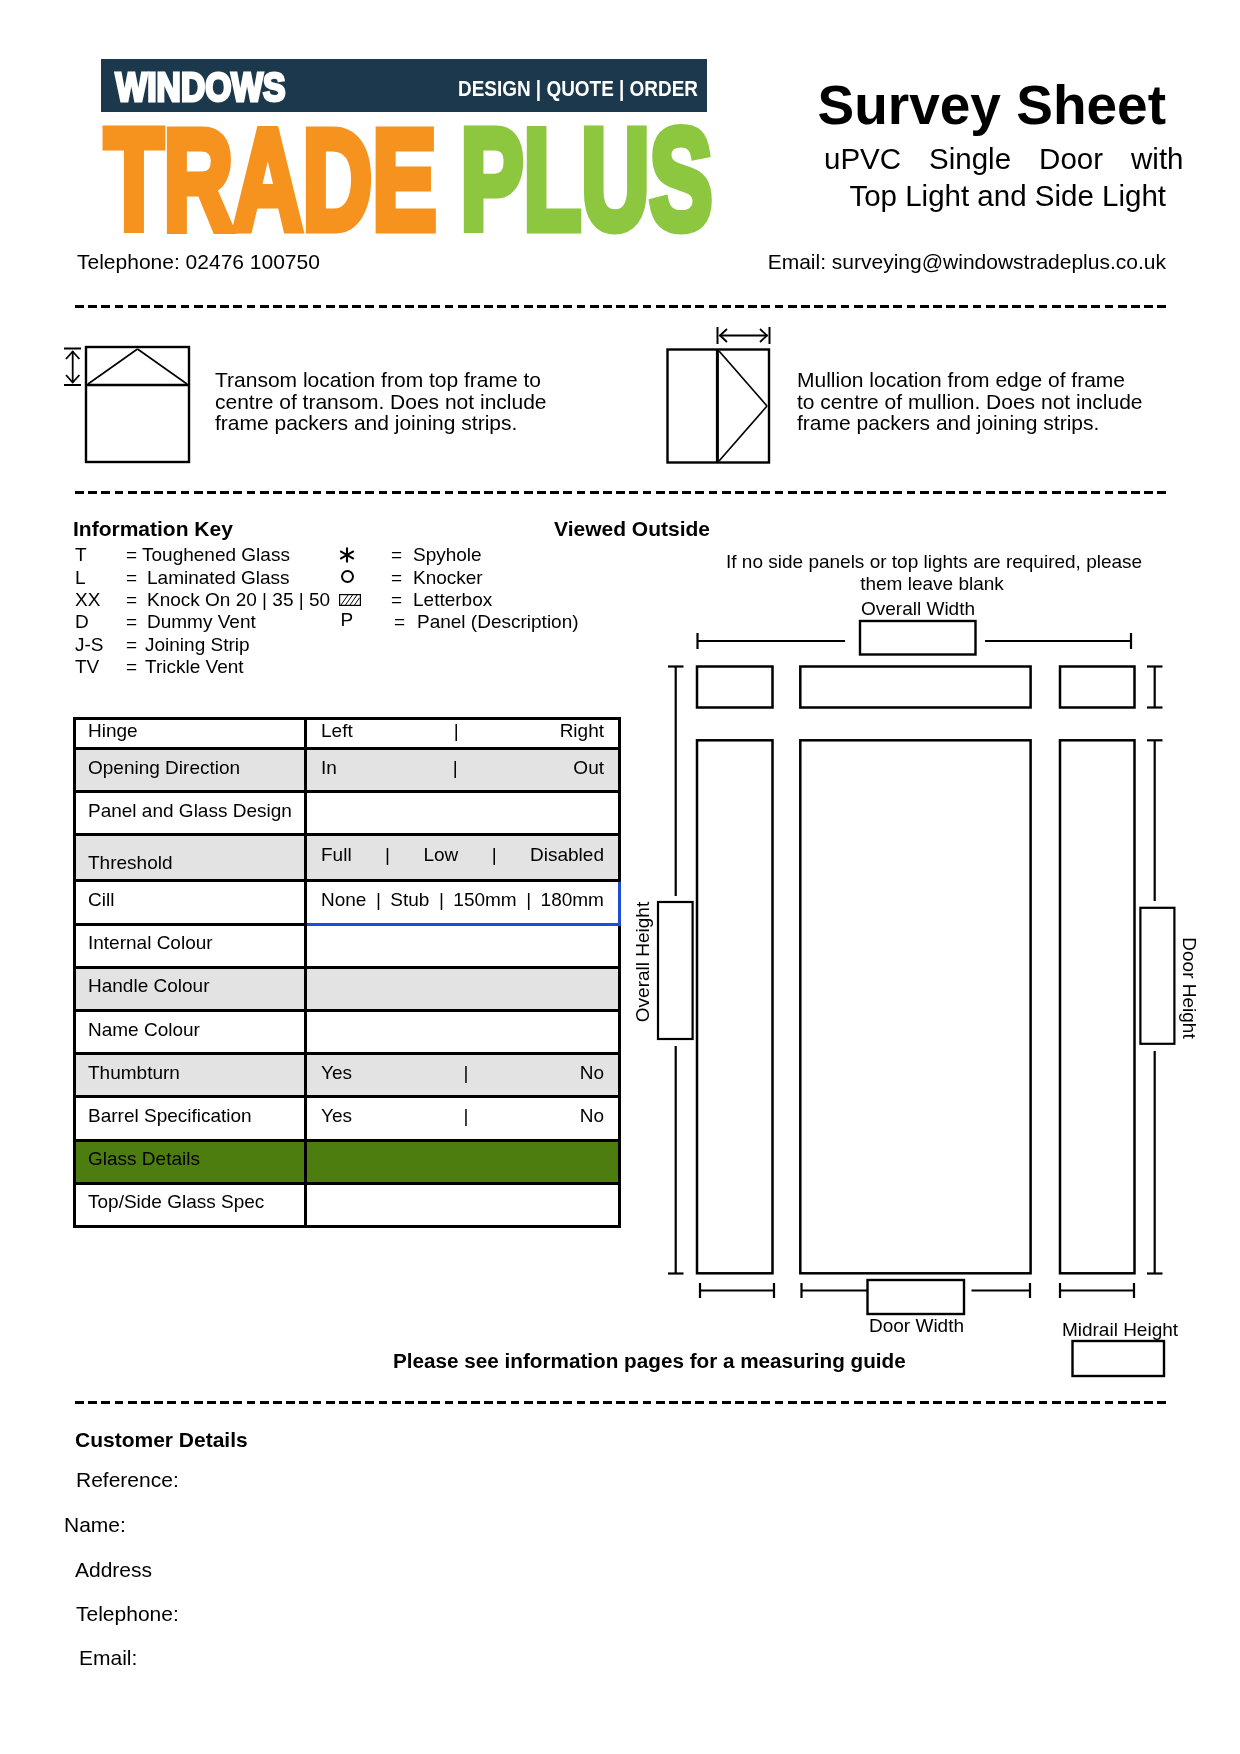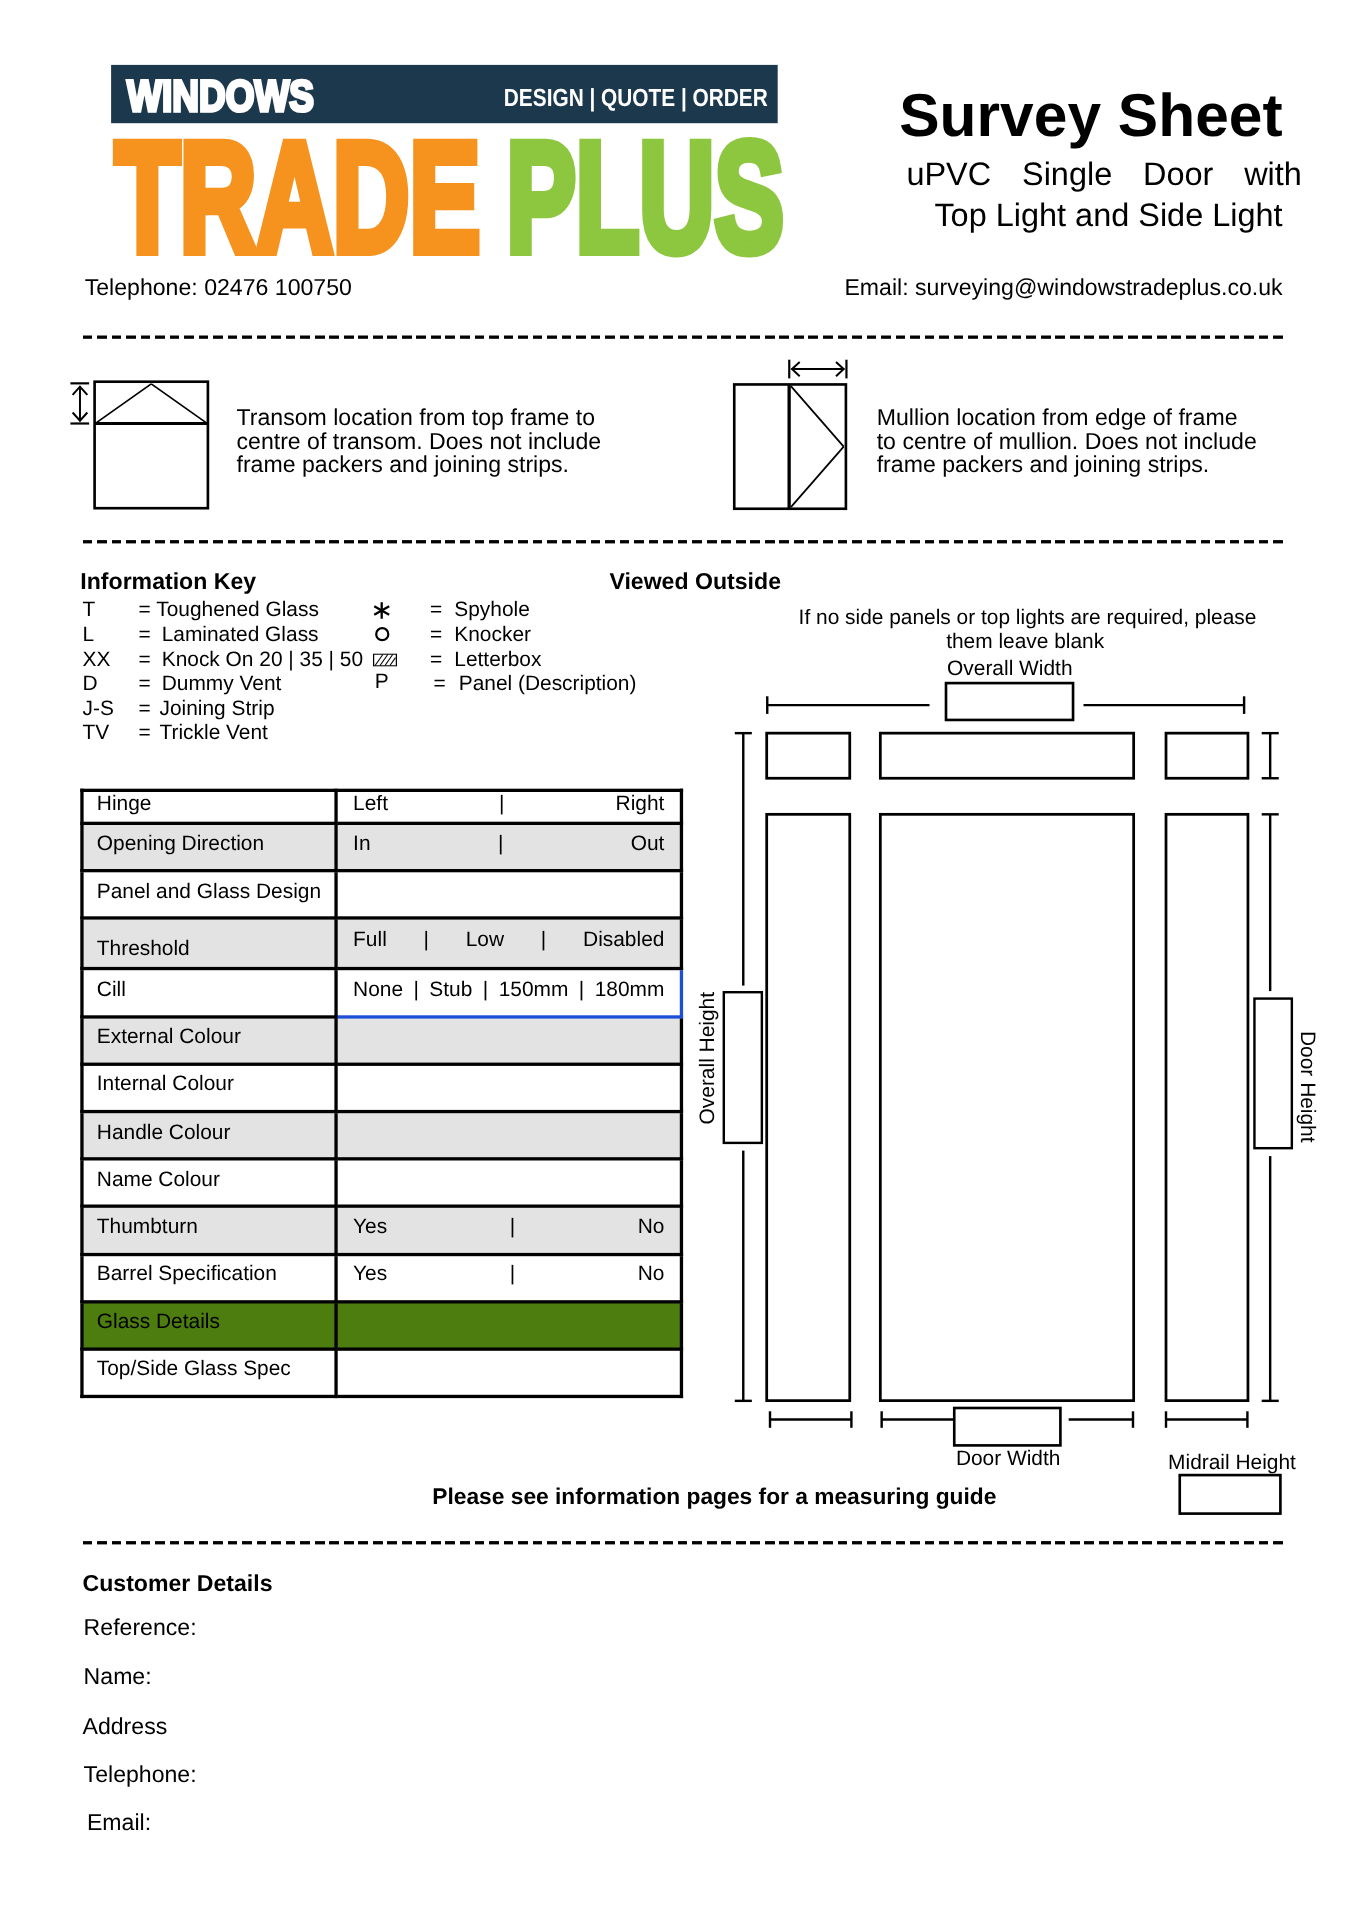--- a/index.html
+++ b/index.html
@@ -185,24 +185,20 @@
                 <span>|</span>
                 <span>Stub</span>
                 <span>|</span>
                 <span>150mm</span>
                 <span>|</span>
                 <span>180mm</span>
               </div>
             </td>
           </tr>
 
-  <tr style="height:43.2px;background:#e3e3e3;">
-            <td style="border:3px solid #000;padding:0 0 5px 12px;">External Colour</td>
-      <td style="border:3px solid #000;"></td>
-          </tr>
 
   <tr style="height:43.2px;">
             <td style="border:3px solid #000;padding:0 0 5px 12px;">Internal Colour</td>
       <td style="border:3px solid #000;"></td>
           </tr>
 
   <tr style="height:43.2px;background:#e3e3e3;">
             <td style="border:3px solid #000;padding:0 0 5px 12px;">Handle Colour</td>
       <td style="border:3px solid #000;"></td>
           </tr>
@@ -321,21 +317,21 @@
 </svg>
 
 <div class="abs" style="left:393px;top:1349px;font-size:20.7px;font-weight:bold;">Please see information pages for a measuring guide</div>
 
 <div class="dash" style="left:75px;top:1400.9px;width:1092px;"></div>
 
 <div class="abs" style="left:75px;top:1428px;font-size:21px;font-weight:bold;">Customer Details</div>
 
 <div class="abs" style="left:76px;top:1468.3px;font-size:21px;">Reference:</div>
 
-<div class="abs" style="left:76px;top:1513.3px;font-size:21px;">Name:</div>
+<div class="abs" style="left:64px;top:1513.3px;font-size:21px;">Name:</div>
 
 <div class="abs" style="left:75px;top:1558.3px;font-size:21px;">Address</div>
 
 <div class="abs" style="left:76px;top:1602.3px;font-size:21px;">Telephone:</div>
 
 <div class="abs" style="left:79px;top:1646.3px;font-size:21px;">Email:</div>
 
 </div>
 
 </body></html>

